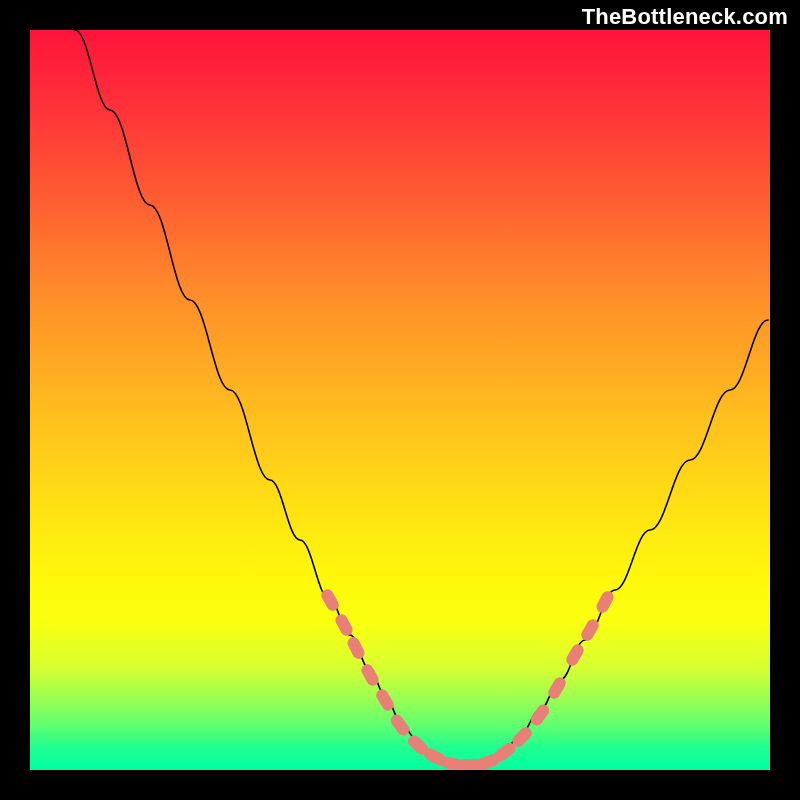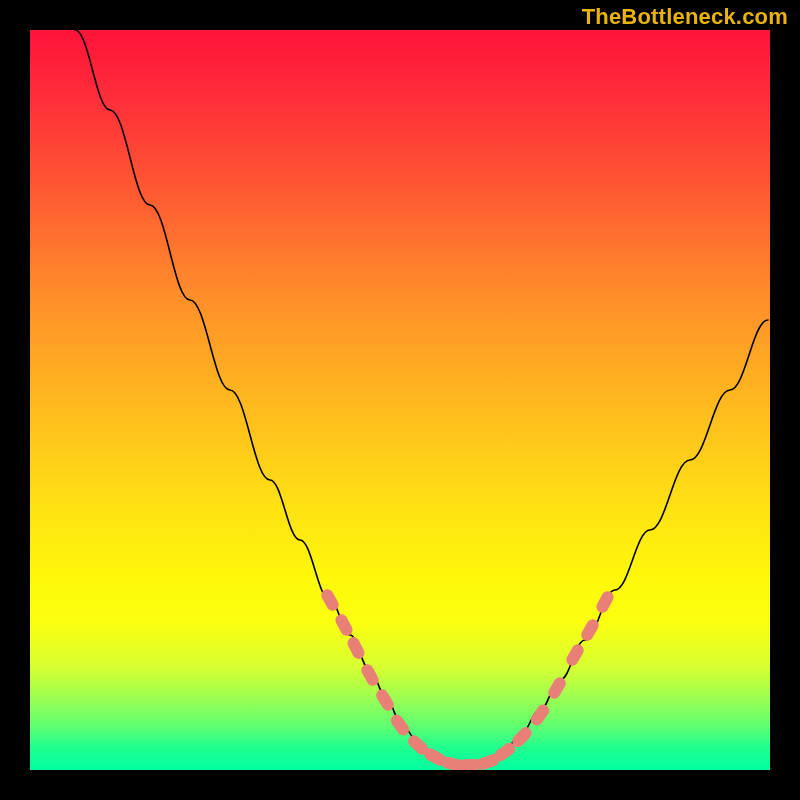--- a/index.html
+++ b/index.html
@@ -10,21 +10,21 @@
     height: 800px;
     background: #000;
   }
   .watermark {
     position: absolute;
     top: 4px;
     right: 12px;
     font-family: Arial, Helvetica, sans-serif;
     font-size: 22px;
     font-weight: 600;
-    color: #eab308;
+    color: #ffffff;
     letter-spacing: 0.2px;
     z-index: 20;
   }
   .plot-area {
     position: absolute;
     left: 30px;
     top: 30px;
     width: 740px;
     height: 740px;
     overflow: hidden;

